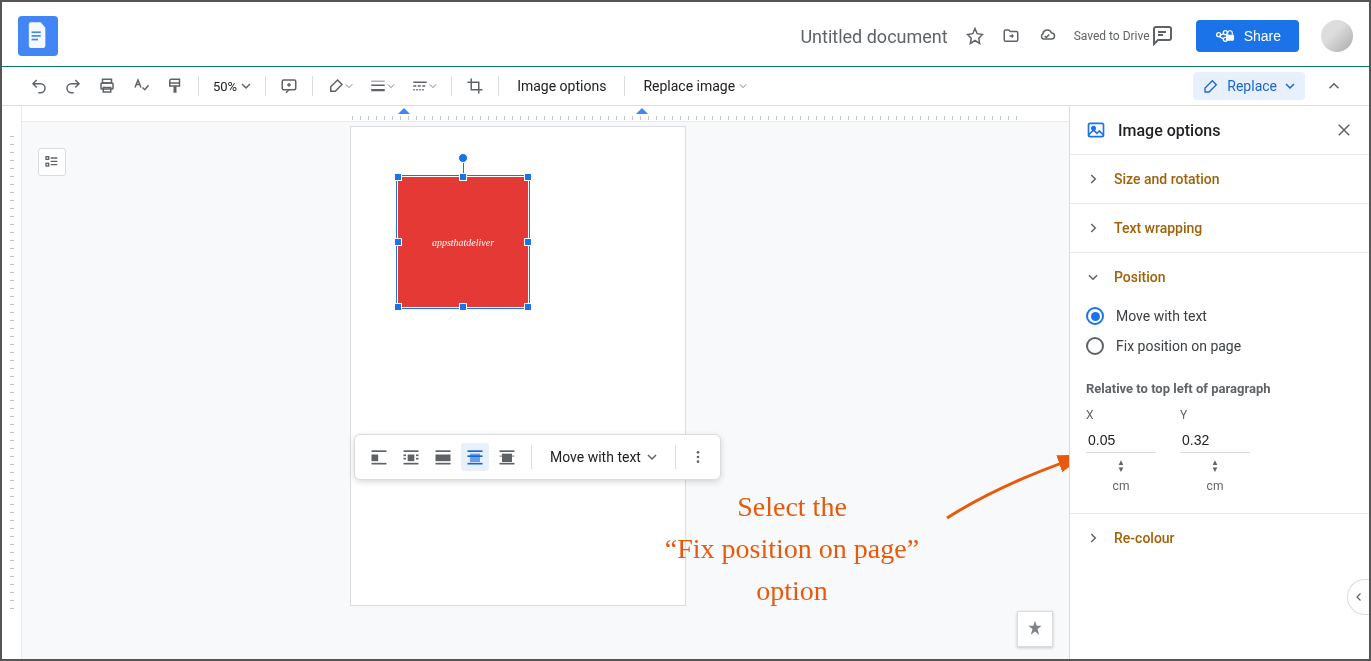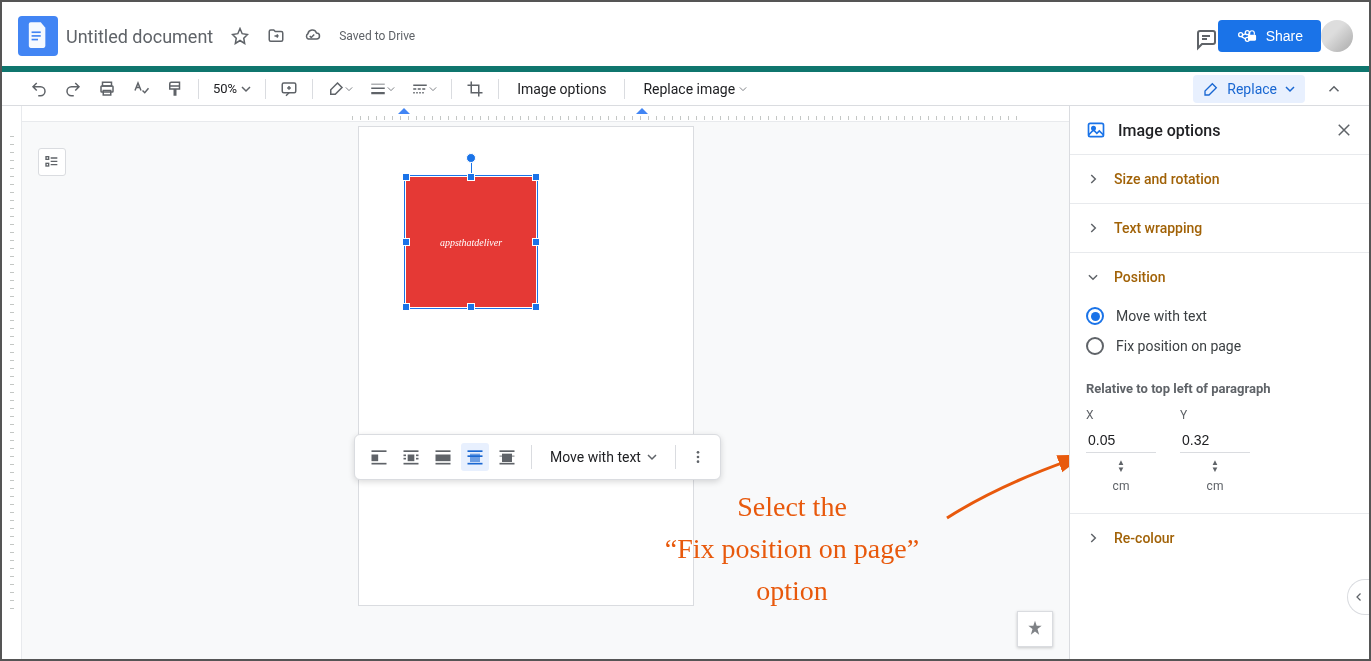--- a/index.html
+++ b/index.html
@@ -1,50 +1,50 @@
 <!DOCTYPE html>
 <html><head>
 <meta charset="utf-8">
 <style>
 * { box-sizing: border-box; margin: 0; padding: 0; }
 body { font-family: "Google Sans", Roboto, Arial, sans-serif; background: #fff; overflow: hidden; width: 1371px; height: 661px; position: relative; border: 2px solid #555; }
 .header { display: flex; align-items: center; padding: 8px 16px 4px 16px; height: 64px; }
 .docs-logo { width: 40px; height: 40px; background: #4285f4; border-radius: 4px; display: flex; align-items: center; justify-content: center; margin-right: 8px; }
 .docs-logo svg { fill: #fff; }
 .title-area { flex: 1; }
-.title-row { display: flex; align-items: center; gap: 18px; height: 24px; }
+.title-row { display: flex; align-items: center; gap: 18px; height: 24px; justify-content: flex-end; }
 .doc-title { font-size: 18px; color: #5f6368; }
 .title-icon { color: #5f6368; cursor: pointer; display: flex; align-items: center; }
 .saved-text { font-size: 12px; color: #5f6368; }
 .menu-row { display: flex; gap: 2px; align-items: center; height: 24px; margin-top: 2px; }
 .menu-item { font-size: 14px; color: #202124; padding: 2px 7px; cursor: pointer; border-radius: 4px; }
 .last-edit { font-size: 13px; color: #5f6368; text-decoration: underline; margin-left: 8px; cursor: pointer; }
-.header-right { display: flex; align-items: flex-end; gap: 0; }
+.header-right { display: flex; align-items: center; gap: 22px; }
 .comment-icon { color: #5f6368; cursor: pointer; }
 .share-btn { background: #1a73e8; color: #fff; border: none; border-radius: 4px; padding: 8px 18px; font-size: 14px; font-weight: 500; cursor: pointer; display: flex; align-items: center; gap: 7px; }
 .avatar { width: 32px; height: 32px; border-radius: 50%; background: linear-gradient(135deg,#ddd 40%,#aaa 100%); cursor: pointer; }
-.toolbar { border-top: 6px solid #0f766e; border-bottom: 1px solid #dadce0; height: 40px; display: flex; align-items: center; padding: 0 22px; gap: 4px; }
+.toolbar { border-top: 1px solid #0f766e; border-bottom: 1px solid #dadce0; height: 40px; display: flex; align-items: center; padding: 0 22px; gap: 4px; }
 .tb-btn { padding: 4px 6px; color: #5f6368; cursor: pointer; display: flex; align-items: center; border-radius: 2px; font-size: 13px;}
 .tb-sep { width: 1px; height: 20px; background: #dadce0; margin: 0 4px; }
 .zoom-select { font-size: 13px; color: #202124; padding: 4px 6px; display: flex; align-items: center; gap: 4px; cursor: pointer; }
 .tb-text-btn { font-size: 14px; color: #202124; padding: 4px 10px; cursor: pointer; display:flex; align-items:center; gap:4px;}
 .editing-pill { margin-left: auto; background: #e8f0fe; color: #1967d2; padding: 6px 10px; border-radius: 4px; display: flex; align-items: center; gap: 8px; font-size: 14px; cursor: pointer; }
 .editing-pill .caret { color: #1967d2; }
 .collapse-btn { margin-left: 12px; color: #5f6368; cursor: pointer; padding: 4px; }
 .workspace { display: flex; height: 557px; }
 .canvas-area { flex: 1; background: #f8f9fa; position: relative; overflow: hidden; }
 .ruler { height: 16px; background: #fff; border-bottom: 1px solid #e8eaed; position: relative; margin-left: 20px; }
 .ruler-marks { position: absolute; left: 330px; right: 0; top: 0; height: 100%; display:flex;}
 .ruler-tick { width:8px; height:4px; border-left:1px solid #c4c7c5; margin-top:10px;}
 .ruler-indent { position:absolute; top:2px; }
 .left-gutter { position:absolute; left:0; top:0; width:20px; height:100%; background:#fff; border-right:1px solid #e8eaed;}
 .left-gutter-marks { position:absolute; left:8px; top:30px; display:flex; flex-direction:column;}
 .left-gutter-marks div{ width:4px; height:8px; border-top:1px solid #c4c7c5;}
 .outline-btn { position: absolute; left: 36px; top: 42px; width: 28px; height: 28px; border: 1px solid #dadce0; border-radius: 3px; display: flex; align-items: center; justify-content: center; color: #5f6368; cursor: pointer; background:#fff;}
-.page { position: absolute; left: 356px; top: 20px; width: 336px; height: 480px; background: #fff; border: 1px solid #dadce0; }
+.page { position: absolute; left: 348px; top: 20px; width: 336px; height: 480px; background: #fff; border: 1px solid #dadce0; }
 .selected-image { position: absolute; left: 47px; top: 50px; width: 130px; height: 130px; }
 .img-box { width: 100%; height: 100%; background: #e53935; display: flex; align-items: center; justify-content: center; color: #fff; font-size: 10px; font-style: italic; font-family: cursive;}
 .sel-border { position:absolute; inset:-2px; border: 1.5px solid #1a73e8; }
 .handle { position: absolute; width: 8px; height: 8px; background: #1a73e8; border: 1px solid #fff; }
 .h-tl{top:-4px;left:-4px}.h-tr{top:-4px;right:-4px}.h-bl{bottom:-4px;left:-4px}.h-br{bottom:-4px;right:-4px}
 .h-t{top:-4px;left:calc(50% - 4px)}.h-b{bottom:-4px;left:calc(50% - 4px)}.h-l{top:calc(50% - 4px);left:-4px}.h-r{top:calc(50% - 4px);right:-4px}
 .rotate-handle{position:absolute;top:-24px;left:calc(50% - 5px);width:10px;height:10px;background:#1a73e8;border-radius:50%;border:1px solid #fff;}
 .rotate-line{position:absolute;top:-18px;left:50%;width:1px;height:16px;background:#1a73e8;}
 .img-toolbar { position: absolute; left: 352px; top: 328px; background: #fff; border: 1px solid #dadce0; border-radius: 6px; box-shadow: 0 2px 6px rgba(0,0,0,.15); padding: 8px 10px; display: flex; align-items: center; gap: 4px; }
 .wrap-btn { width: 28px; height: 28px; display: flex; align-items: center; justify-content: center; cursor: pointer; border-radius: 3px; color:#5f6368;}

